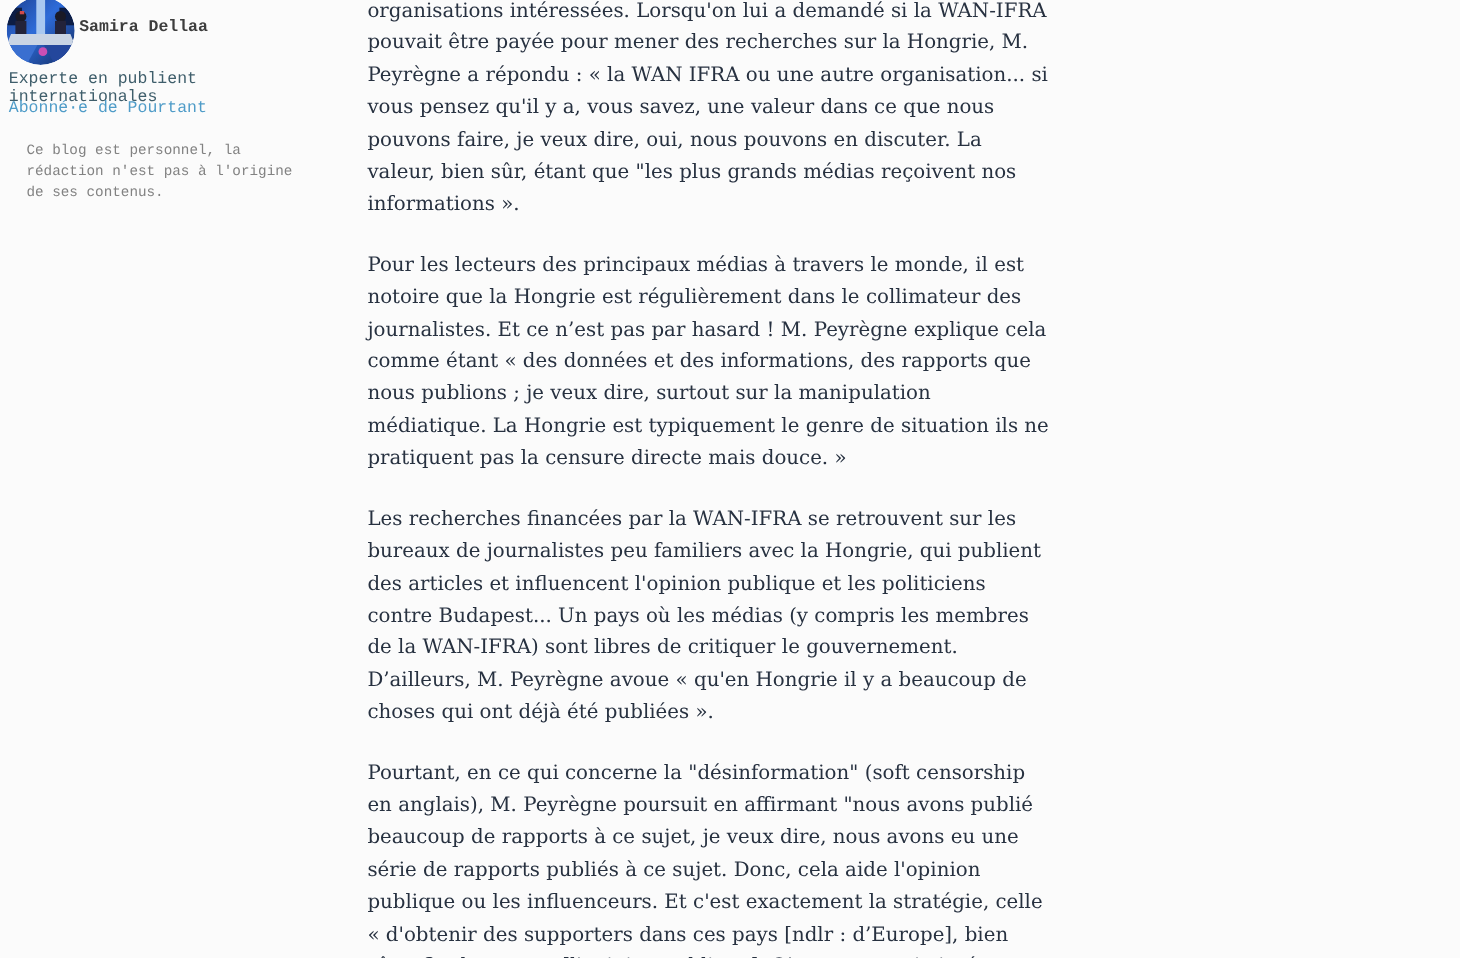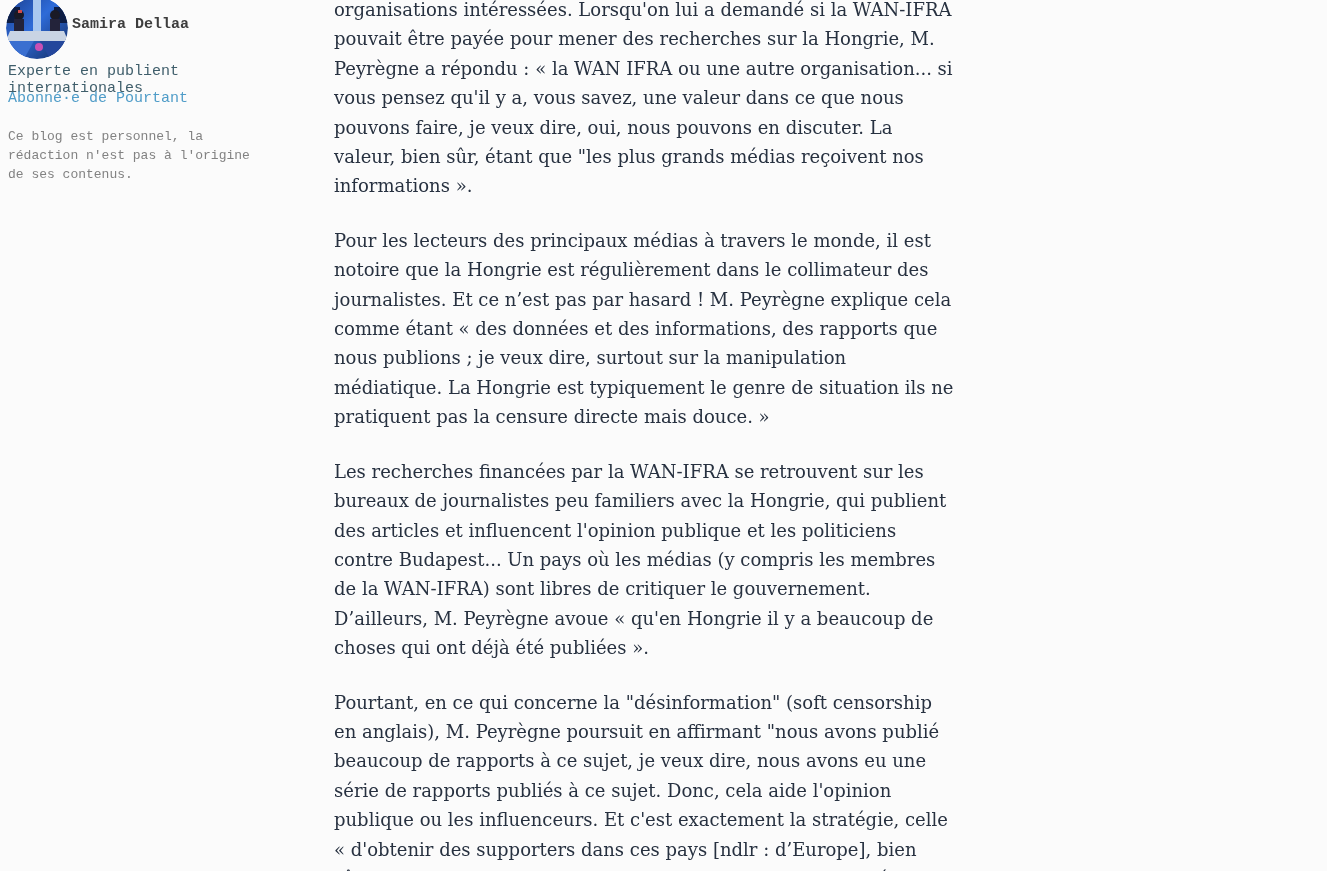--- a/index.html
+++ b/index.html
@@ -35,21 +35,21 @@
   .author-role{
     position:absolute; left:8px; top:63px;
     font-size:15px; color:var(--role-text);
   }
   .author-subscription{
     position:absolute; left:8px; top:90px;
     font-size:15px; color:var(--link-blue);
     text-decoration:none; cursor:pointer;
   }
   .blog-disclaimer{
-    position:absolute; left:8px; top:127px; width:258px;
+    position:absolute; left:24px; top:127px; width:258px;
     font-size:13px; line-height:19px; color:var(--muted-text);
   }
   
   .article{
     position:absolute; left:334px; top:0; width:620px;
     font-family:"DejaVu Serif","Liberation Serif",serif;
     font-size:18px; line-height:29.4px; color:var(--body-text);
     text-align:left;
   }
   .article p{margin:0 0 25px 0;}

